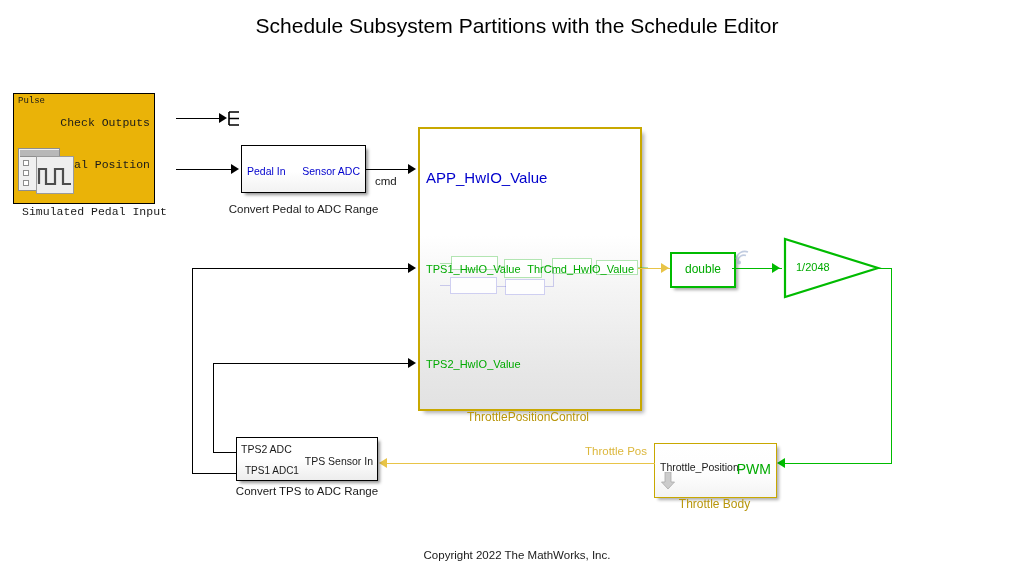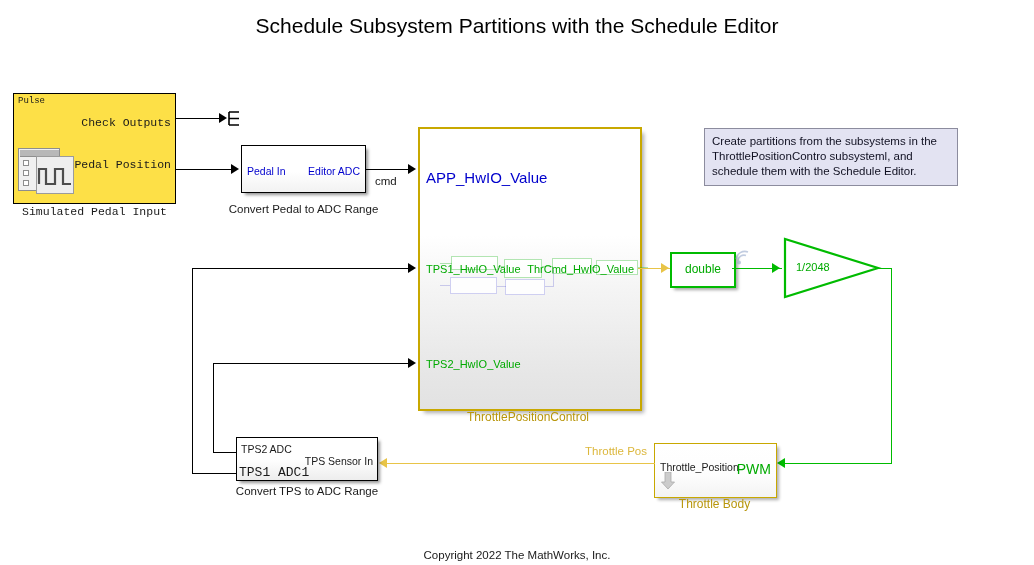--- a/index.html
+++ b/index.html
@@ -70,22 +70,22 @@
   }
 
   
   .port-label { position: absolute; font-size: 10.5px; white-space: nowrap; }
   .port-blue  { color: #0000cc; }
   .port-green { color: #00aa00; }
   .port-dark  { color: #1a1a1a; }
 
   
   #pedal-input-block {
-    left: 13px; top: 93px; width: 163px; height: 111px;
-    background: #fde047;
+    left: 13px; top: 93px; width: 142px; height: 111px;
+    background: #eab308;
   }
   #pedal-pulse-text {
     left: 4px; top: 3px;
     font-family: "Liberation Mono", monospace;
     font-size: 9px;
     color: #1a1a1a;
   }
   #pedal-check-out-text {
     right: 4px; top: 23px;
     font-family: "Liberation Mono", monospace;
@@ -280,21 +280,21 @@
     <svg width="13" height="15" viewBox="0 0 13 15">
       <path d="M1,1 L1,14 M1,1 L11,1 M1,7.5 L11,7.5 M1,14 L11,14" stroke="#000000" stroke-width="1.6" fill="none"></path>
     </svg>
   </div>
 
   <div class="wire-h" style="left:176px; top:169px; width:56px;"></div>
   <div class="arrow right" style="left:231px; top:164px;"></div>
 
   <div class="block shadow" id="convert-pedal-block">
     <div class="port-label port-blue" style="left:5px; top:19px;">Pedal In</div>
-    <div class="port-label port-blue" style="right:5px; top:19px;">Editor ADC</div>
+    <div class="port-label port-blue" style="right:5px; top:19px;">Sensor ADC</div>
   </div>
   <div class="block-label" style="left:226px; top:203px; width:155px;">Convert Pedal to ADC Range</div>
 
   <div class="wire-h" style="left:366px; top:169px; width:44px;"></div>
   <div class="arrow right" style="left:408px; top:164px;"></div>
   <div class="sig-name dark" style="left:375px; top:175px;">cmd</div>
 
   <div class="abs" id="tpc-subsystem">
 
     <div class="mini-block mini-green" style="left:31px; top:127px; width:47px; height:14px;"></div>
@@ -370,24 +370,21 @@
     </div>
   </div>
   <div class="block-label" id="throttle-body-label">Throttle Body</div>
 
   <div class="wire-h gold" style="left:386px; top:463px; width:269px;"></div>
   <div class="arrow left gold" style="left:379px; top:458px;"></div>
   <div class="sig-name gold" style="left:585px; top:445px;">Throttle Pos</div>
 
   <div class="block shadow" id="convert-tps-block">
     <div class="port-label port-dark" style="left:4px; top:5px; font-size:10.5px;">TPS2 ADC</div>
-    <div class="port-label port-dark" style="left:2px; top:27px; font-size:13px;font-family:Liberation Mono, monospace;">TPS1 ADC1</div>
+    <div class="port-label port-dark" style="left:8px; top:27px; font-size:10px;">TPS1 ADC1</div>
     <div class="port-label port-dark" style="right:4px; top:17px; font-size:10.5px;">TPS Sensor In</div>
   </div>
   <div class="block-label" style="left:228px; top:485px; width:158px;">Convert TPS to ADC Range</div>
 
-  <div class="abs" id="note-box">
-    <div id="note-text">Create partitions from the subsystems in the ThrottlePositionContro subsysteml, and schedule them with the Schedule Editor.</div>
-  </div>
 
   <div id="copyright">Copyright 2022 The MathWorks, Inc.</div>
 
 </div>
 
 </body></html>

